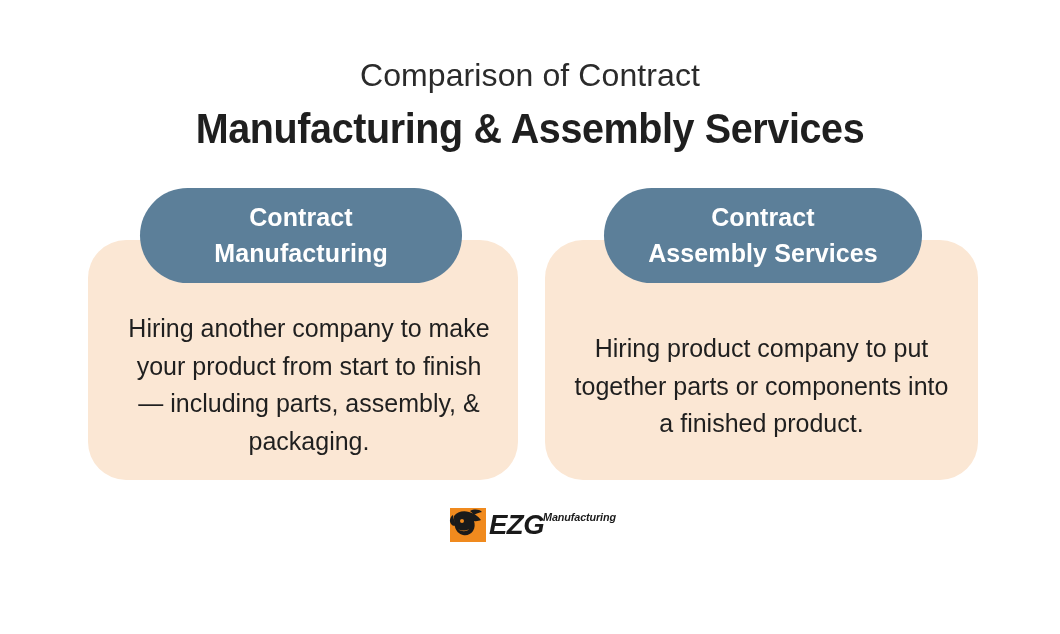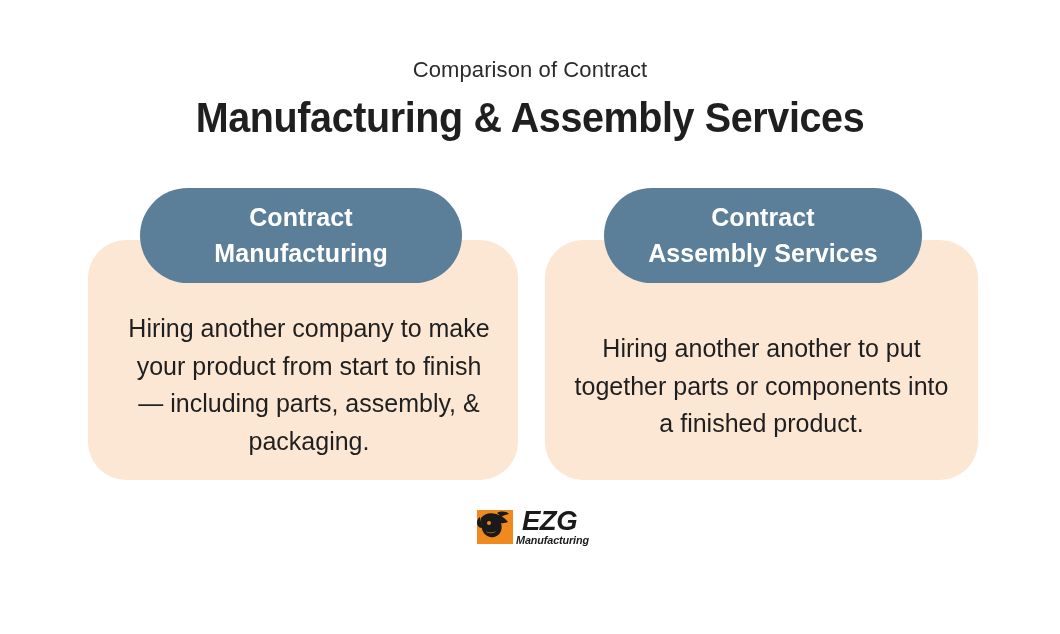--- a/index.html
+++ b/index.html
@@ -25,21 +25,21 @@
   
   .header {
     position: absolute;
     top: 58px;
     left: 0;
     width: 1060px;
     text-align: center;
   }
   .eyebrow {
     font-family: "Liberation Sans", sans-serif;
-    font-size: 22px;
+    font-size: 32px;
     font-weight: 400;
     color: #2b2b2b;
     letter-spacing: 0.1px;
     line-height: 1.1;
   }
   .headline {
     margin-top: 12px;
     font-family: "Liberation Sans Narrow", "Liberation Sans", sans-serif;
     font-size: 42px;
     font-weight: 700;
@@ -143,22 +143,22 @@
   }
   .logo-badge svg {
     position: absolute;
     top: -1px;
     left: -2px;
     width: 40px;
     height: 36px;
   }
   .logo-words {
     display: flex;
-    flex-direction: column;
-    align-items: center;
+    flex-direction: row;
+    align-items: flex-start;
     line-height: 1;
   }
   .logo-ezg {
     font-family: "Liberation Sans Narrow", "Liberation Sans", sans-serif;
     font-size: 27px;
     font-weight: 700;
     font-style: italic;
     color: #1a1a1a;
     letter-spacing: -0.5px;
     transform: scaleX(1.02);
@@ -196,21 +196,21 @@
       </div>
       <div class="card-body">Hiring another company to make your product from start to finish — including parts, assembly, &amp; packaging.</div>
     </div>
 
     <div class="column right">
       <div class="card"></div>
       <div class="pill">
         <span class="pill-text">Contract
 Assembly Services</span>
       </div>
-      <div class="card-body">Hiring another another to put together parts or components into a finished product.</div>
+      <div class="card-body">Hiring product company to put together parts or components into a finished product.</div>
     </div>
 
   </div>
 
   <div class="logo">
     <div class="logo-inner">
       <div class="logo-badge">
         <svg viewBox="0 0 40 36" xmlns="http://www.w3.org/2000/svg" aria-hidden="true">
           <path d="M6 9 C9 5, 15 3, 21 5 C26 6.5, 30 9, 33 13 C31 14, 28 14.5, 26 14 C27 17, 27 21, 25 24 C23 27, 19 29, 15 28 C11 27, 8 24, 7 20 C6.2 17, 6 13, 6 9 Z" fill="#1a1a1a"></path>
           <path d="M5 8 C2 10, 1 14, 3 17 C4.5 19, 7 19.5, 8 18 C6.5 15, 5.5 11.5, 5 8 Z" fill="#1a1a1a"></path>

